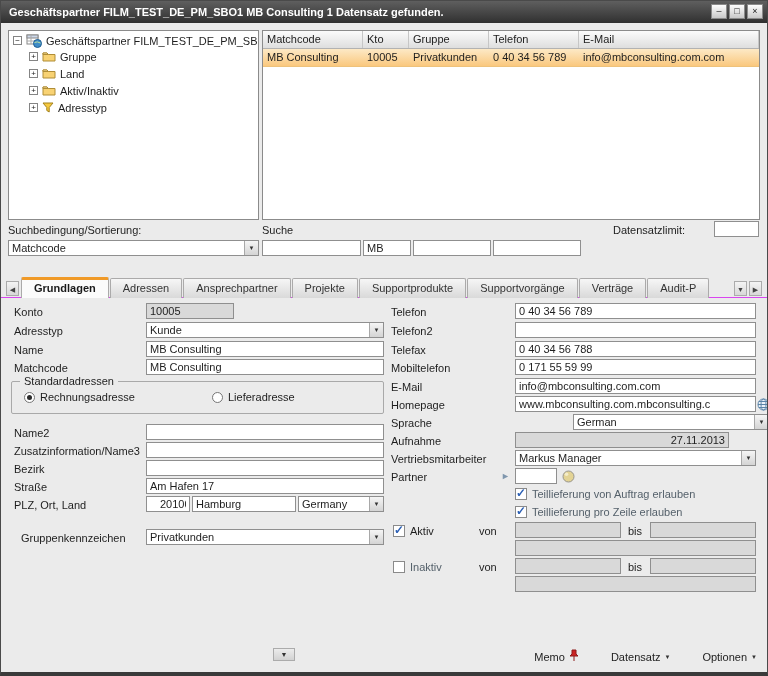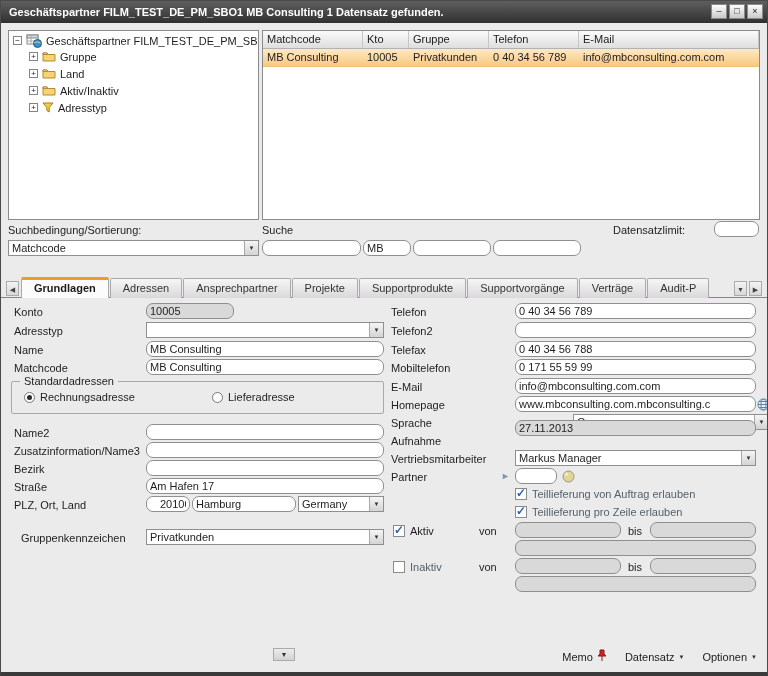--- a/index.html
+++ b/index.html
@@ -29,21 +29,21 @@
               border-bottom:1px solid #b2b2b2; font-size:11px; color:#222; }
   .grid-hdr .hc { padding:2px 4px; border-right:1px solid #c6c6c6; overflow:hidden; white-space:nowrap; }
   .grid-row { display:flex; height:18px; font-size:11px; color:#1e1e1e;
               background:linear-gradient(#fde9c6,#fac87e); border-bottom:1px solid #eec27b; }
   .grid-row .hc { padding:2px 4px; overflow:hidden; white-space:nowrap; }
   .c0{width:100px;} .c1{width:46px;} .c2{width:80px;} .c3{width:90px;} .c4{flex:1;}
 
   .lbl { position:absolute; font-size:11px; color:#1e1e1e; white-space:nowrap; }
   .fld { position:absolute; height:16px; border:1px solid #8f8f8f; background:#fff;
          font-size:11px; font-family:"Liberation Sans", sans-serif; padding:0 3px; color:#1e1e1e; }
-  input.fld { outline:none;border-radius:7px; }
+  input.fld { outline:none; }
   .fld.ro { background:#d9d9d9; }
   .combo { position:absolute; height:16px; border:1px solid #8f8f8f; background:#fff; font-size:11px; }
   .combo .ct { position:absolute; left:3px; top:1px; right:16px; white-space:nowrap; overflow:hidden; color:#1e1e1e; }
   .combo .ca { position:absolute; right:0; top:0; bottom:0; width:14px;
                background:linear-gradient(#f5f5f5,#d4d4d4); border-left:1px solid #a8a8a8;
                color:#333; font-size:6px; text-align:center; line-height:14px; }
 
   
   .tabstrip { position:absolute; left:0; top:276px; width:768px; height:21px; border-bottom:1px solid #d946ef; }
   .tabs-clip { position:absolute; left:20px; top:0; width:714px; height:21px; overflow:hidden; display:flex; }
@@ -59,21 +59,21 @@
   
   .fset { position:absolute; border:1px solid #a9a9a9; border-radius:2px; }
   .fset .legend { position:absolute; top:-7px; left:8px; background:#ebebeb; padding:0 4px; font-size:11px; color:#1e1e1e; }
 
   .rb { position:absolute; width:11px; height:11px; border:1px solid #767676; border-radius:50%; background:#fff; }
   .rb.sel::after { content:""; position:absolute; left:2px; top:2px; width:5px; height:5px; border-radius:50%; background:#2b2b2b; }
   .cb { position:absolute; width:12px; height:12px; border:1px solid #8a8a8a; background:#fff; }
   .cb.checked::after { content:"✓"; position:absolute; left:0px; top:-3px; color:#2b5fb4; font-size:12px; font-weight:bold; }
   .chk-lbl { color:#55616b; }
 
-  .footer { position:absolute; right:10px; top:648px; display:flex; gap:18px; align-items:center; font-size:11px; color:#222; }
+  .footer { position:absolute; right:10px; top:648px; display:flex; gap:32px; align-items:center; font-size:11px; color:#222; }
   .footer .item { display:flex; align-items:center; gap:4px; }
   .footer .dd { font-size:6px; color:#333; }
   .collapse-btn { position:absolute; left:272px; top:647px; width:22px; height:13px;
                   background:linear-gradient(#ececec,#d2d2d2); border:1px solid #ababab;
                   font-size:7px; line-height:11px; text-align:center; color:#333; }
 </style>
 </head>
 <body>
 
 <div class="window">
@@ -188,20 +188,21 @@
     </div>
     <div class="tab-btn" style="right:22px;">▼</div>
     <div class="tab-btn" style="right:7px;">▶</div>
   </div>
 
   <span class="lbl" style="left:13px; top:305px;">Konto</span>
   <input class="fld ro" style="left: 145px; top: 302px; width: 88px;" value="10005">
 
   <span class="lbl" style="left:13px; top:324px;">Adresstyp</span>
   <div class="combo" style="left:145px; top:321px; width:238px;">
+    <span class="ct">Kunde</span>
     <span class="ca">▼</span>
   </div>
 
   <span class="lbl" style="left:13px; top:343px;">Name</span>
   <input class="fld" style="left: 145px; top: 340px; width: 238px;" value="MB Consulting">
 
   <span class="lbl" style="left:13px; top:361px;">Matchcode</span>
   <input class="fld" style="left: 145px; top: 358px; width: 238px;" value="MB Consulting">
 
   <div class="fset" style="left:10px; top:380px; width:373px; height:33px;">
@@ -265,21 +266,21 @@
       </svg>
   </span>
 
   <span class="lbl" style="left:390px; top:416px;">Sprache</span>
   <div class="combo" style="left:532px; top:413px; width:196px;margin-left:40px;">
     <span class="ct">German</span>
     <span class="ca">▼</span>
   </div>
 
   <span class="lbl" style="left:390px; top:434px;">Aufnahme</span>
-  <input class="fld ro" style="left: 514px; top: 419px; width: 241px;" value="27.11.2013">
+  <input class="fld ro" style="left: 514px; top: 431px; width: 214px; text-align: right;" value="27.11.2013">
 
   <span class="lbl" style="left:390px; top:452px;">Vertriebsmitarbeiter</span>
   <div class="combo" style="left:514px; top:449px; width:241px;">
     <span class="ct">Markus Manager</span>
     <span class="ca">▼</span>
   </div>
 
   <span class="lbl" style="left:390px; top:470px;">Partner</span>
   <span class="lbl" style="left:500px; top:470px; color:#7f96ad; font-size:9px;">►</span>
   <input class="fld" style="left: 514px; top: 467px; width: 42px;" value="">

